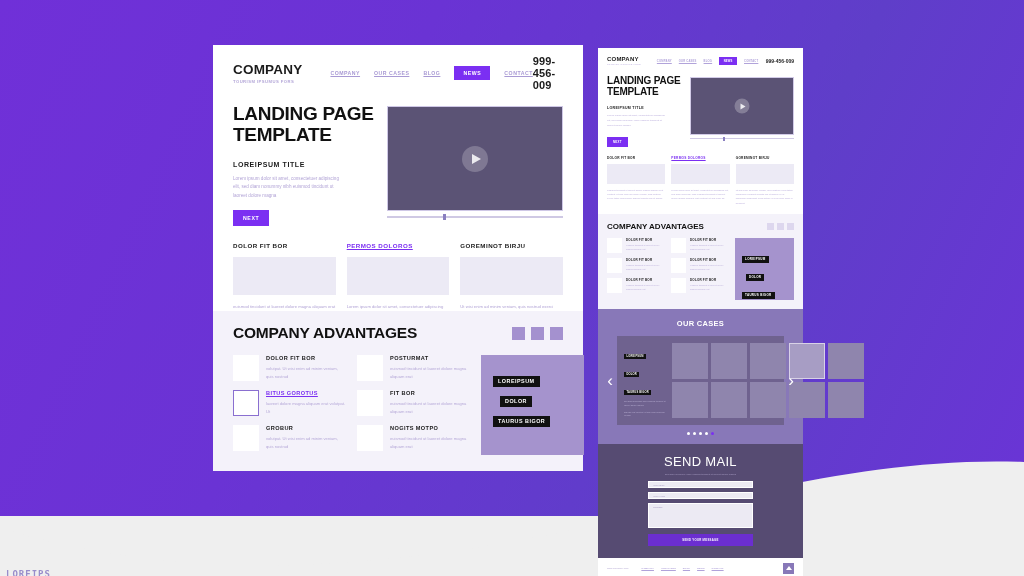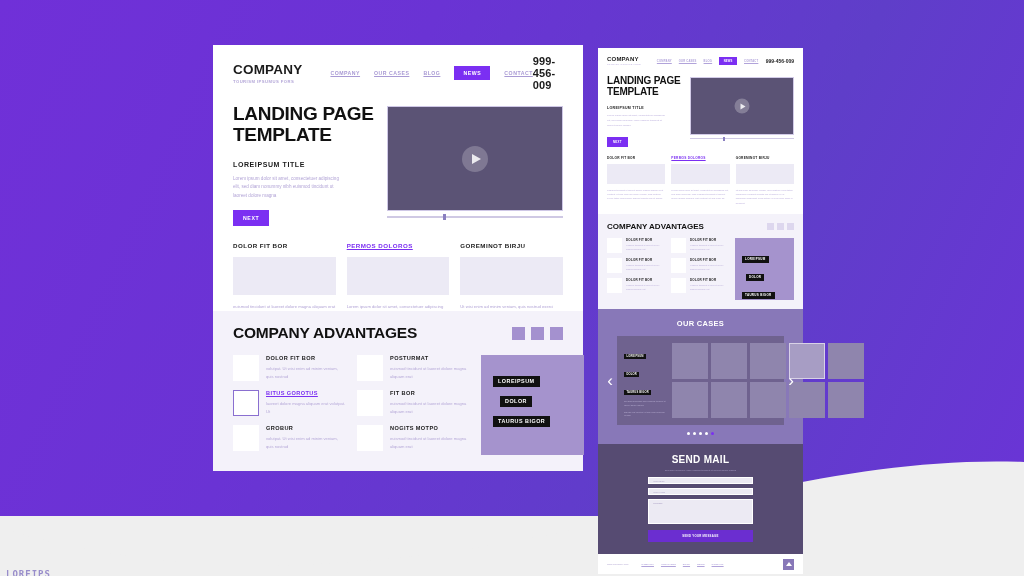--- a/index.html
+++ b/index.html
@@ -221,21 +221,21 @@
   .case-info p { margin-top: 3px; font-size: 2.1px; line-height: 1.8; color: #b8aed2; }
   .case-grid { flex: 1; display: grid; grid-template-columns: repeat(5, 1fr); gap: 3px; }
   .case-cell { background: #8f85ad; aspect-ratio: 1/1; }
   .case-cell.active { background: #a79dc4; border: 1px solid #d8d2e6; }
   .dots { margin-top: 7px; display: flex; gap: 3px; justify-content: center; }
   .dots i { width: 3px; height: 3px; background: #fff; display: block; border-radius: 50%; }
   .dots i.on { background: #7b2ff2; }
 
   
   .r-mail { background: #564b72; padding: 10px 0 12px 0; text-align: center; }
-  .r-mail-t { font-size: 10px; font-weight: bold; color: #fff; letter-spacing: .3px; }
+  .r-mail-t { font-size: 13px; font-weight: normal; color: #fff; letter-spacing: .3px; }
   .r-mail-p { margin-top: 4px; font-size: 2.4px; line-height: 1.8; color: #a79cc2; }
   .r-field {
     width: 105px; margin: 4px auto 0 auto; background: #eceaf3; border: 1px solid #fff;
     height: 7px; text-align: left; font-size: 2.4px; color: #a79cc2; padding: 2px 4px;
   }
   .r-field.area { height: 25px; }
   .r-submit {
     width: 105px; margin: 6px auto 0 auto; background: #6b2ed0; color: #fff;
     font-size: 2.8px; font-weight: bold; padding: 4px 0; letter-spacing: .3px;
   }

